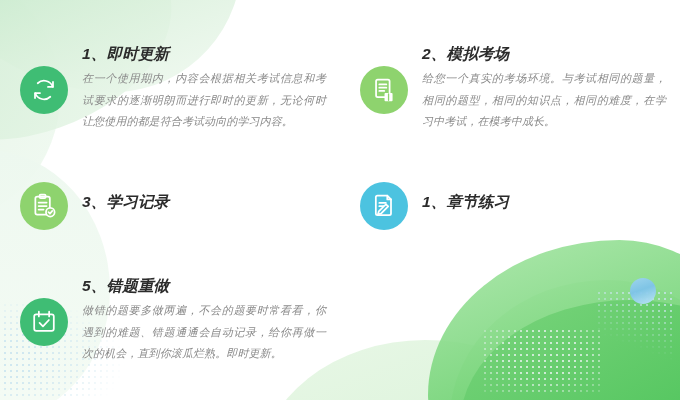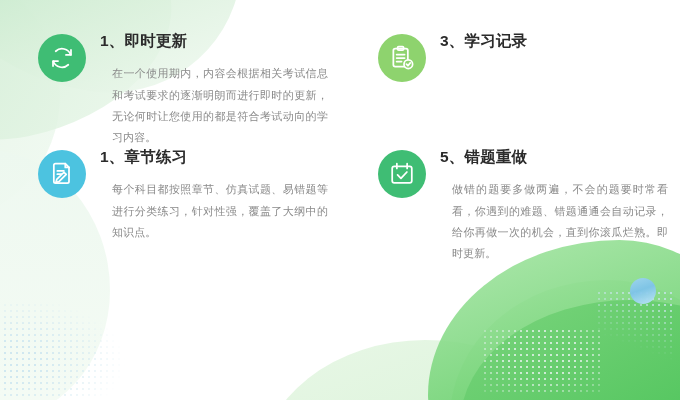--- a/index.html
+++ b/index.html
@@ -132,23 +132,24 @@
     display: grid;
     grid-template-columns: 340px 340px;
     grid-template-rows: 116px 116px 116px;
     padding-top: 30px;
     box-sizing: border-box;
   }
 
   .card {
     position: relative;
     display: flex;
-    align-items: flex-start;
-    padding-left: 38px;
+    align-items: center;
+    padding-left: 20px;
     box-sizing: border-box;
+    font-style: italic;
   }
 
   .icon-wrap {
     flex: 0 0 auto;
     width: 48px;
     height: 48px;
     border-radius: 50%;
     display: flex;
     align-items: center;
     justify-content: center;
@@ -167,21 +168,21 @@
     color: #2b2b2b;
     line-height: 1.3;
     margin: 0 0 4px 0;
     letter-spacing: .2px;
     white-space: nowrap;
   }
   .card-desc {
     font-size: 11px;
     color: #8a8a8a;
     line-height: 1.95;
-    margin: 12px;
+    margin: 0;
     letter-spacing: .1px;
     text-align: justify;
   }
 </style>
 </head>
 <body>
 
 <div id="stage">
 
   <div class="deco blob-tl-edge"></div>
@@ -210,20 +211,38 @@
             <polyline points="8.6,14.6 4.3,14.6 4.3,18.9"></polyline>
           </svg>
         </span>
       </div>
       <div class="card-body">
         <p class="card-title">1、即时更新</p>
         <p class="card-desc">在一个使用期内，内容会根据相关考试信息和考试要求的逐渐明朗而进行即时的更新，无论何时让您使用的都是符合考试动向的学习内容。</p>
       </div>
     </div>
 
+    <div class="card">
+      <div class="icon-wrap" style="background:#8ed36e">
+        <span>
+          <svg width="28" height="28" viewBox="0 0 24 24" fill="none" stroke="#ffffff" stroke-width="1.5" stroke-linecap="round" stroke-linejoin="round">
+            <rect x="5.2" y="3.2" width="11.6" height="15" rx="1.4"></rect>
+            <line x1="8" y1="7.2" x2="14" y2="7.2"></line>
+            <line x1="8" y1="10" x2="14" y2="10"></line>
+            <line x1="8" y1="12.8" x2="12.2" y2="12.8"></line>
+            <path d="M13.2 15.4h5.4v5.4h-5.4z" fill="#ffffff" stroke="#ffffff"></path>
+            <line x1="15.9" y1="15.4" x2="15.9" y2="20.8" stroke="#8ed36e" stroke-width="1.1"></line>
+          </svg>
+        </span>
+      </div>
+      <div class="card-body">
+        <p class="card-title">2、模拟考场</p>
+        <p class="card-desc">给您一个真实的考场环境。与考试相同的题量，相同的题型，相同的知识点，相同的难度，在学习中考试，在模考中成长。</p>
+      </div>
+    </div>
 
     <div class="card">
       <div class="icon-wrap" style="background:#8ed36e">
         <span>
           <svg width="28" height="28" viewBox="0 0 24 24" fill="none" stroke="#ffffff" stroke-width="1.5" stroke-linecap="round" stroke-linejoin="round">
             <rect x="4.6" y="4" width="12.4" height="15.4" rx="1.6"></rect>
             <rect x="8.2" y="2.3" width="5.2" height="3" rx="1"></rect>
             <line x1="7.4" y1="9" x2="14.2" y2="9"></line>
             <line x1="7.4" y1="12" x2="14.2" y2="12"></line>
             <line x1="7.4" y1="15" x2="11.6" y2="15"></line>
@@ -244,21 +263,20 @@
             <path d="M5 4.6a1.4 1.4 0 0 1 1.4-1.4h8.4l3.2 3.2v12a1.4 1.4 0 0 1-1.4 1.4H6.4A1.4 1.4 0 0 1 5 18.4z"></path>
             <polyline points="14.8,3.2 14.8,6.4 18,6.4"></polyline>
             <line x1="8" y1="9.4" x2="13.6" y2="9.4"></line>
             <line x1="8" y1="12.2" x2="13.6" y2="12.2"></line>
             <path d="M15.6 12.4 9.4 18.6l-2.6.7.7-2.6 6.2-6.2z" fill="#4cc3e0"></path>
           </svg>
         </span>
       </div>
       <div class="card-body">
         <p class="card-title">1、章节练习</p>
-        <p class="card-desc">每个科目都按照章节、仿真试题、易错题等进行分类练习，针对性强，覆盖了大纲中的知识点。</p>
       </div>
     </div>
 
 
     <div class="card">
       <div class="icon-wrap" style="background:#3fbd74">
         <span>
           <svg width="28" height="28" viewBox="0 0 24 24" fill="none" stroke="#ffffff" stroke-width="1.5" stroke-linecap="round" stroke-linejoin="round">
             <rect x="3.6" y="5.4" width="16.8" height="14.2" rx="1.8"></rect>
             <line x1="7.6" y1="3.2" x2="7.6" y2="7.2"></line>

